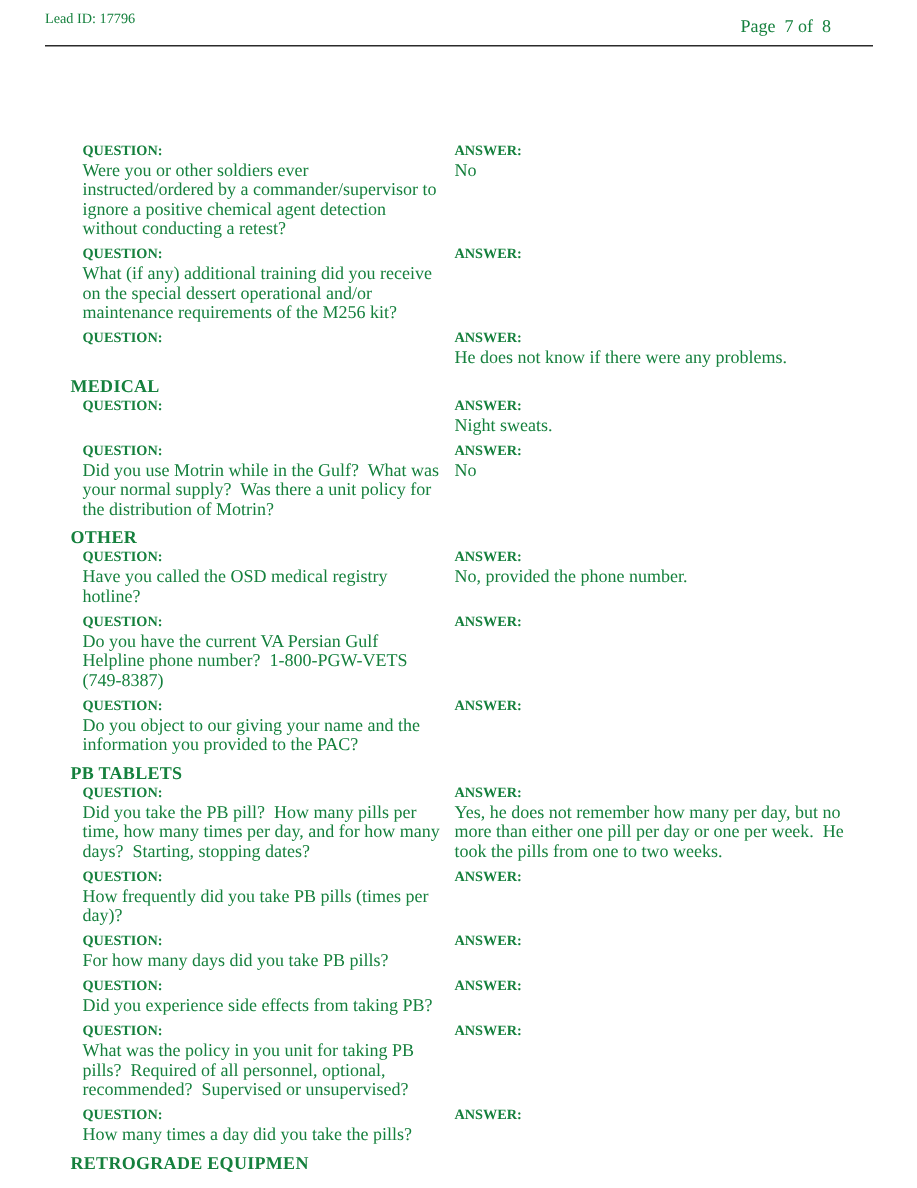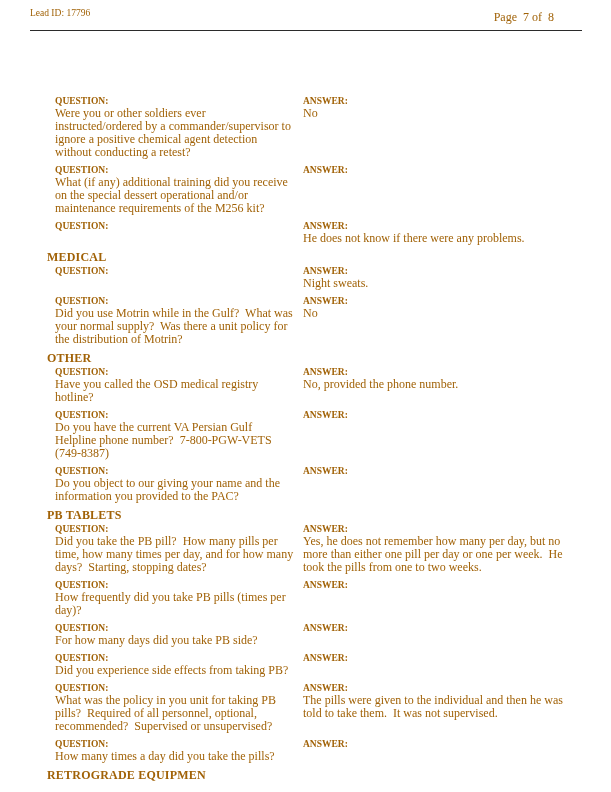--- a/index.html
+++ b/index.html
@@ -2,21 +2,21 @@
 <html><head>
 <meta charset="utf-8">
 <style>
   * { margin: 0; padding: 0; box-sizing: border-box; }
   html, body { background: #ffffff; }
   .page {
     width: 602px; height: 792px;
     background: #ffffff;
     position: relative;
     font-family: "Liberation Serif", serif;
-    color: #a16207;
+    color: #15803d;
     overflow: hidden;
   }
   .hdr-left  { position: absolute; top: 8px;  left: 30px;  font-size: 9.5px; }
   .hdr-right { position: absolute; top: 10px; right: 48px; font-size: 12px; white-space: pre; }
   .rule { position: absolute; top: 30px; left: 30px; width: 552px; border-top: 1.3px solid #2b2b2b; }
   .doc-body { position: absolute; top: 96px; left: 55px; width: 528px; }
   .qa {
     display: grid;
     grid-template-columns: 240px 1fr;
     column-gap: 8px;
@@ -107,21 +107,21 @@
       </div>
       <div>
         <div class="lbl">ANSWER:</div>
         <div class="atext">No, provided the phone number.</div>
       </div>
     </div>
 
     <div class="qa">
       <div>
         <div class="lbl">QUESTION:</div>
-        <div class="qtext">Do you have the current VA Persian Gulf Helpline phone number?  7-800-PGW-VETS (749-8387)</div>
+        <div class="qtext">Do you have the current VA Persian Gulf Helpline phone number?  1-800-PGW-VETS (749-8387)</div>
       </div>
       <div>
         <div class="lbl">ANSWER:</div>
         <div class="atext"></div>
       </div>
     </div>
 
     <div class="qa">
       <div>
         <div class="lbl">QUESTION:</div>
@@ -153,21 +153,21 @@
       </div>
       <div>
         <div class="lbl">ANSWER:</div>
         <div class="atext"></div>
       </div>
     </div>
 
     <div class="qa">
       <div>
         <div class="lbl">QUESTION:</div>
-        <div class="qtext">For how many days did you take PB side?</div>
+        <div class="qtext">For how many days did you take PB pills?</div>
       </div>
       <div>
         <div class="lbl">ANSWER:</div>
         <div class="atext"></div>
       </div>
     </div>
 
     <div class="qa">
       <div>
         <div class="lbl">QUESTION:</div>
@@ -179,21 +179,20 @@
       </div>
     </div>
 
     <div class="qa">
       <div>
         <div class="lbl">QUESTION:</div>
         <div class="qtext">What was the policy in you unit for taking PB pills?  Required of all personnel, optional, recommended?  Supervised or unsupervised?</div>
       </div>
       <div>
         <div class="lbl">ANSWER:</div>
-        <div class="atext">The pills were given to the individual and then he was told to take them.  It was not supervised.</div>
       </div>
     </div>
 
     <div class="qa">
       <div>
         <div class="lbl">QUESTION:</div>
         <div class="qtext">How many times a day did you take the pills?</div>
       </div>
       <div>
         <div class="lbl">ANSWER:</div>

